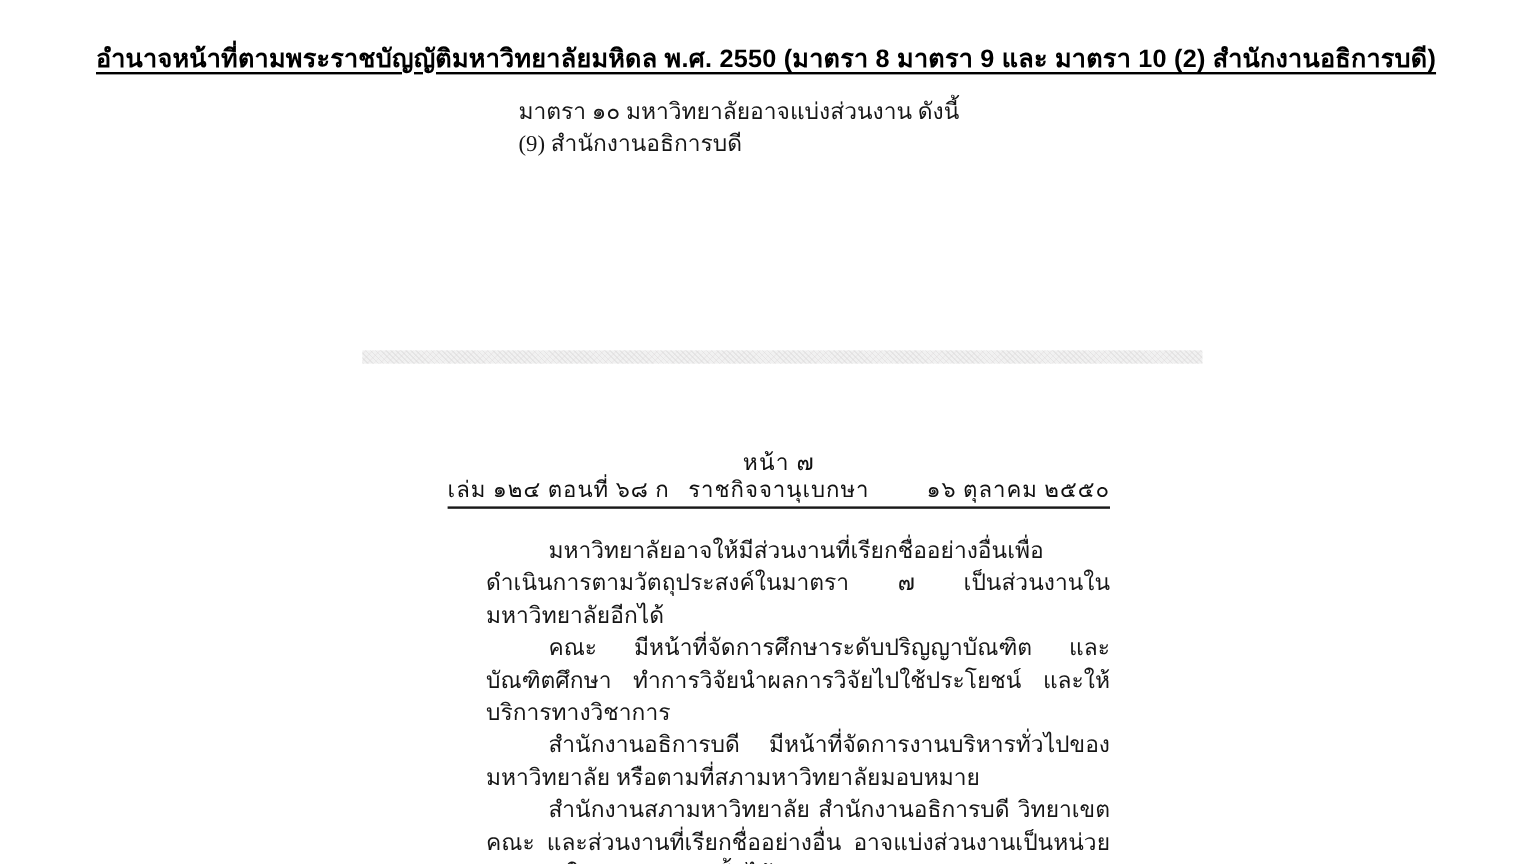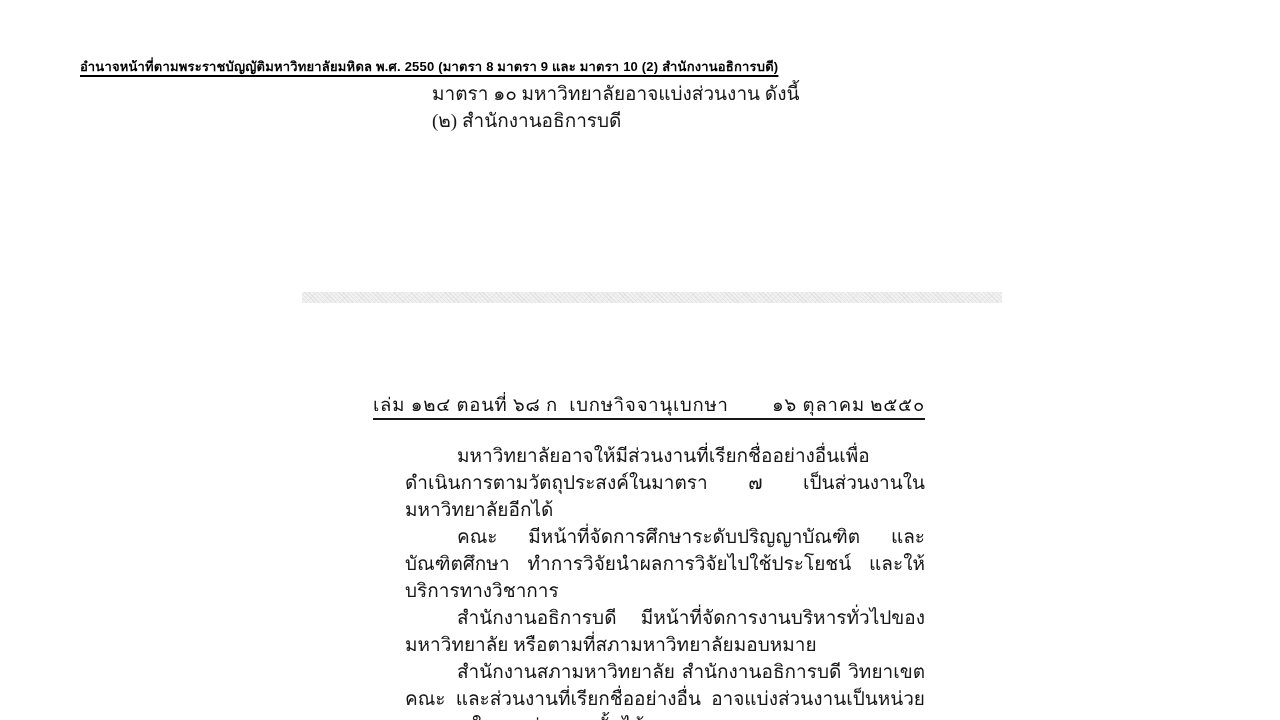--- a/index.html
+++ b/index.html
@@ -2,23 +2,23 @@
 <html><head>
 <meta charset="utf-8">
 <style>
   * { margin: 0; padding: 0; box-sizing: border-box; }
   html, body { width: 1280px; height: 720px; background: #ffffff; overflow: hidden; }
   .canvas {
     position: relative; width: 1280px; height: 720px; background: #ffffff;
     color: #1c1c1c;
   }
   .doc-title {
-    position: absolute; left: 80px; top: 56px;
+    position: absolute; left: 80px; top: 32px;
     font-family: "Liberation Sans", "DejaVu Sans", sans-serif;
-    font-size: 13px; font-weight: 700; color: #000000;
+    font-size: 21px; font-weight: 700; color: #000000;
     text-decoration: underline; text-underline-offset: 4px; text-decoration-thickness: 1.5px;
     white-space: nowrap; letter-spacing: 0.2px;
   }
   .serif { font-family: "Liberation Serif", "DejaVu Serif", serif; }
   .excerpt-top {
     position: absolute; left: 432px; top: 80px; width: 520px;
     font-size: 19px; line-height: 27px; color: #161616;
   }
   .noise-bar {
     position: absolute; left: 302px; top: 292px; width: 700px; height: 11px;
@@ -27,47 +27,48 @@
       repeating-linear-gradient(45deg, rgba(214,214,214,0.45) 0 1px, transparent 1px 3px),
       repeating-linear-gradient(-45deg, rgba(228,222,224,0.35) 0 1px, transparent 1px 4px);
   }
   .gazette-page { position: absolute; left: 373px; top: 376px; width: 552px; }
   .gz-pageno {
     text-align: center; font-size: 19px; line-height: 21px; color: #111111;
     letter-spacing: 1px;
   }
   .gz-headrow {
     position: relative; display: flex; justify-content: space-between;
-    font-size: 18.5px; line-height: 22px; margin-top: 18px; color: #111111;
+    font-size: 18.5px; line-height: 22px; margin-top: 1px; color: #111111;
     letter-spacing: 0.8px; white-space: nowrap;
   }
   .gz-pub { position: absolute; left: 50%; transform: translateX(-50%); }
   .gz-rule { margin-top: 2px; border-top: 2.5px solid #181818; }
   .gz-body { margin-top: 22px; font-size: 19px; line-height: 27px; color: #161616; }
   .gz-item { padding-left: 52px; }
   .gz-para { text-align: justify; text-indent: 52px; margin-left: 32px; }
 </style>
 </head>
 <body>
 
 <div class="canvas">
 
   <h1 class="doc-title">อำนาจหน้าที่ตามพระราชบัญญัติมหาวิทยาลัยมหิดล พ.ศ. 2550 (มาตรา 8 มาตรา 9 และ มาตรา 10 (2) สำนักงานอธิการบดี)</h1>
 
   <div class="excerpt-top serif">
     <div class="gz-line">มาตรา  ๑๐   มหาวิทยาลัยอาจแบ่งส่วนงาน ดังนี้</div>
-    <div class="gz-line">(๒)  สำนักงานอธิการบดี</div>
+    <div class="gz-line">(9)  สำนักงานอธิการบดี</div>
   </div>
 
   <div class="noise-bar"></div>
 
   <div class="gazette-page serif">
+    <div class="gz-pageno">หน้า ๗</div>
     <div class="gz-headrow">
       <span class="gz-vol">เล่ม ๑๒๔ ตอนที่ ๖๘ ก</span>
-      <span class="gz-pub">เบกษาิจจานุเบกษา</span>
+      <span class="gz-pub">ราชกิจจานุเบกษา</span>
       <span class="gz-date">๑๖ ตุลาคม ๒๕๕๐</span>
     </div>
     <div class="gz-rule"></div>
 
     <div class="gz-body">
       <p class="gz-para">มหาวิทยาลัยอาจให้มีส่วนงานที่เรียกชื่ออย่างอื่นเพื่อดำเนินการตามวัตถุประสงค์ในมาตรา ๗ เป็นส่วนงานในมหาวิทยาลัยอีกได้</p>
       <p class="gz-para">คณะ มีหน้าที่จัดการศึกษาระดับปริญญาบัณฑิต และบัณฑิตศึกษา ทำการวิจัยนำผลการวิจัยไปใช้ประโยชน์ และให้บริการทางวิชาการ</p>
       <p class="gz-para">สำนักงานอธิการบดี มีหน้าที่จัดการงานบริหารทั่วไปของมหาวิทยาลัย หรือตามที่สภามหาวิทยาลัยมอบหมาย</p>
       <p class="gz-para">สำนักงานสภามหาวิทยาลัย สำนักงานอธิการบดี วิทยาเขต คณะ และส่วนงานที่เรียกชื่ออย่างอื่น อาจแบ่งส่วนงานเป็นหน่วยงานภายในของส่วนงานนั้นได้</p>
     </div>

